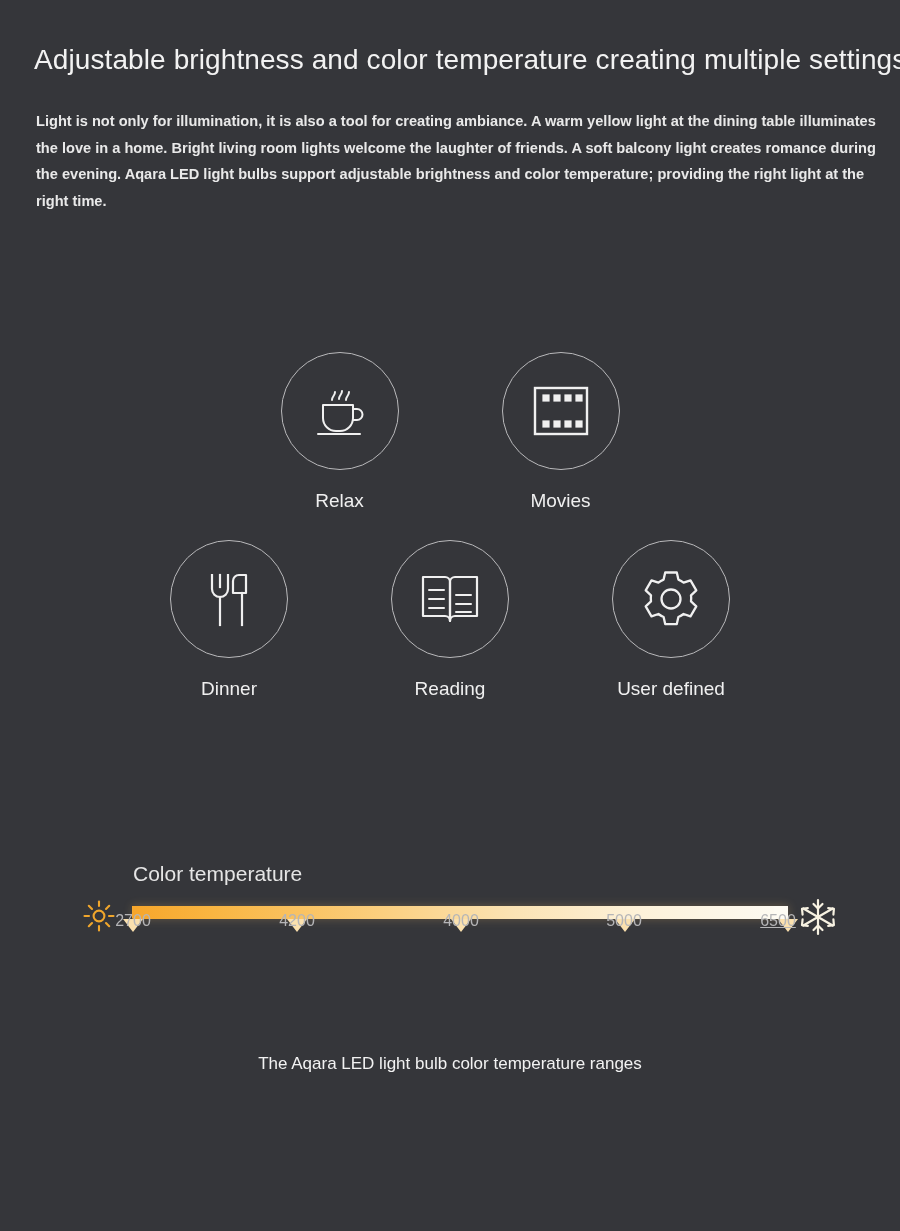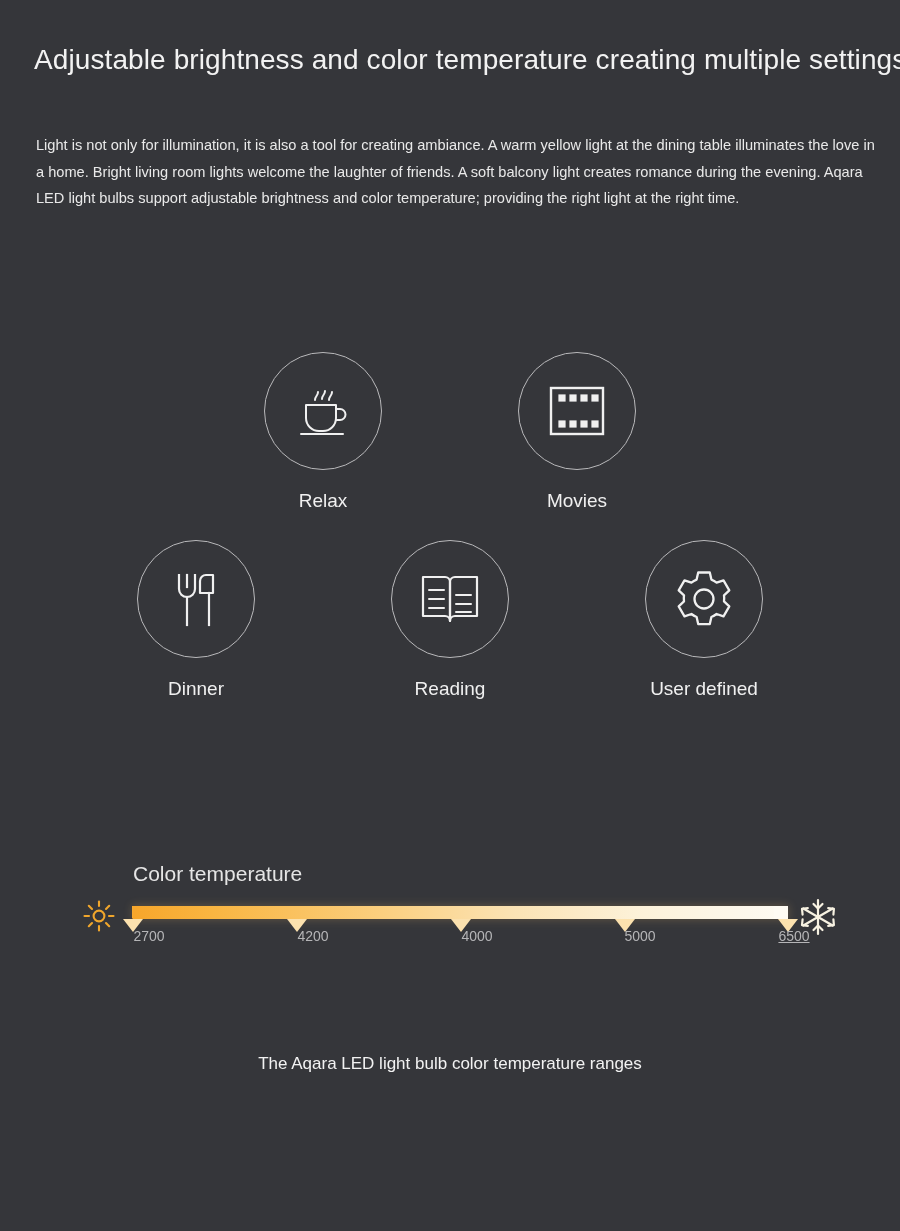--- a/index.html
+++ b/index.html
@@ -24,40 +24,39 @@
     font-size: 28px;
     font-weight: 400;
     color: #f2f2f2;
     letter-spacing: 0.1px;
     white-space: nowrap;
   }
 
   .intro-paragraph {
     position: absolute;
     left: 36px;
-    top: 132px;
+    top: 108px;
     width: 842px;
     font-size: 14.6px;
     line-height: 26.5px;
     color: #e9e9e9;
-    font-weight: 400;
+    font-weight: 700;
   }
 
   
   .scenes {
     position: absolute;
     left: 0;
     top: 352px;
     width: 900px;
   }
   .scene-row {
     display: flex;
     justify-content: center;
     align-items: flex-start;
-    gap: 33px;
   }
   .scene-row + .scene-row {
     margin-top: 2px;
   }
   .scene-cell {
     width: 221px;
     display: flex;
     flex-direction: column;
     align-items: center;
   }
@@ -175,26 +174,25 @@
   }
   .ct-ticklabels {
     position: absolute;
     left: 133px;
     top: 50px;
     width: 655px;
     height: 22px;
   }
   .ct-tick {
     position: absolute;
-    top: 16px;
-    font-size: 14px;
+    top: 0;
+    font-size: 16px;
     color: #b5b5b7;
     white-space: nowrap;
     transform: translateX(-50%);
-    margin-left: 16px;
   }
 
   
   .ct-caption {
     position: absolute;
     left: 0;
     top: 1046px;
     width: 900px;
     text-align: center;
     font-size: 17px;

